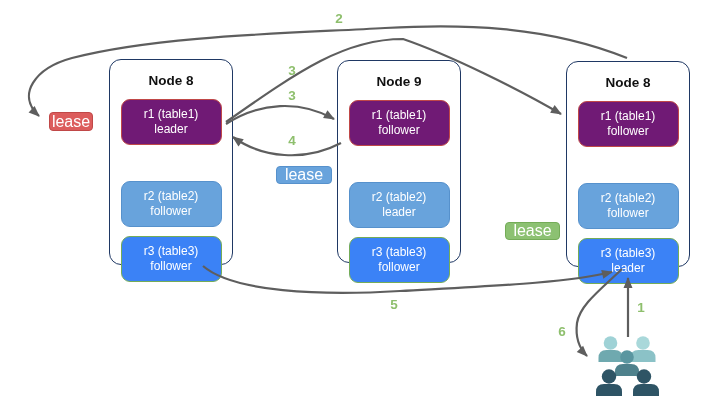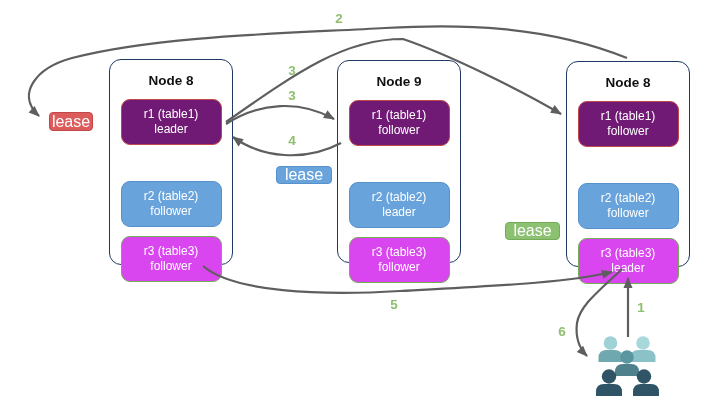--- a/index.html
+++ b/index.html
@@ -21,21 +21,21 @@
     height:18px;line-height:18px;margin-bottom:9px;
   }
   .replica{
     width:101px;height:46px;border-radius:9px;box-sizing:border-box;
     display:flex;flex-direction:column;align-items:center;justify-content:center;
     color:#ffffff;font-size:12px;line-height:15px;margin:0 auto 9px auto;
     text-align:center;
   }
   .replica.red{background:#701a75;border:1.6px solid #c04848;}
   .replica.blue{background:#68a3dc;border:1.6px solid #5691cc;margin-top:36px;}
-  .replica.green{background:#d946ef;border:1.6px solid #74ac58;}
+  .replica.green{background:#3b82f6;border:1.6px solid #74ac58;}
   
   .lease{
     position:absolute;color:#ffffff;font-size:16px;display:flex;align-items:center;
     justify-content:center;border-radius:4px;box-sizing:border-box;z-index:2;
   }
   .lease.red{background:#dc5c5c;border:1.4px solid #c04848;}
   .lease.blue{background:#68a3dc;border:1.4px solid #5691cc;}
   .lease.green{background:#8cc172;border:1.4px solid #74ac58;}
   #lease-r1{left:49px;top:112px;width:44px;height:19px;}
   #lease-r2{left:276px;top:166px;width:56px;height:18px;}

